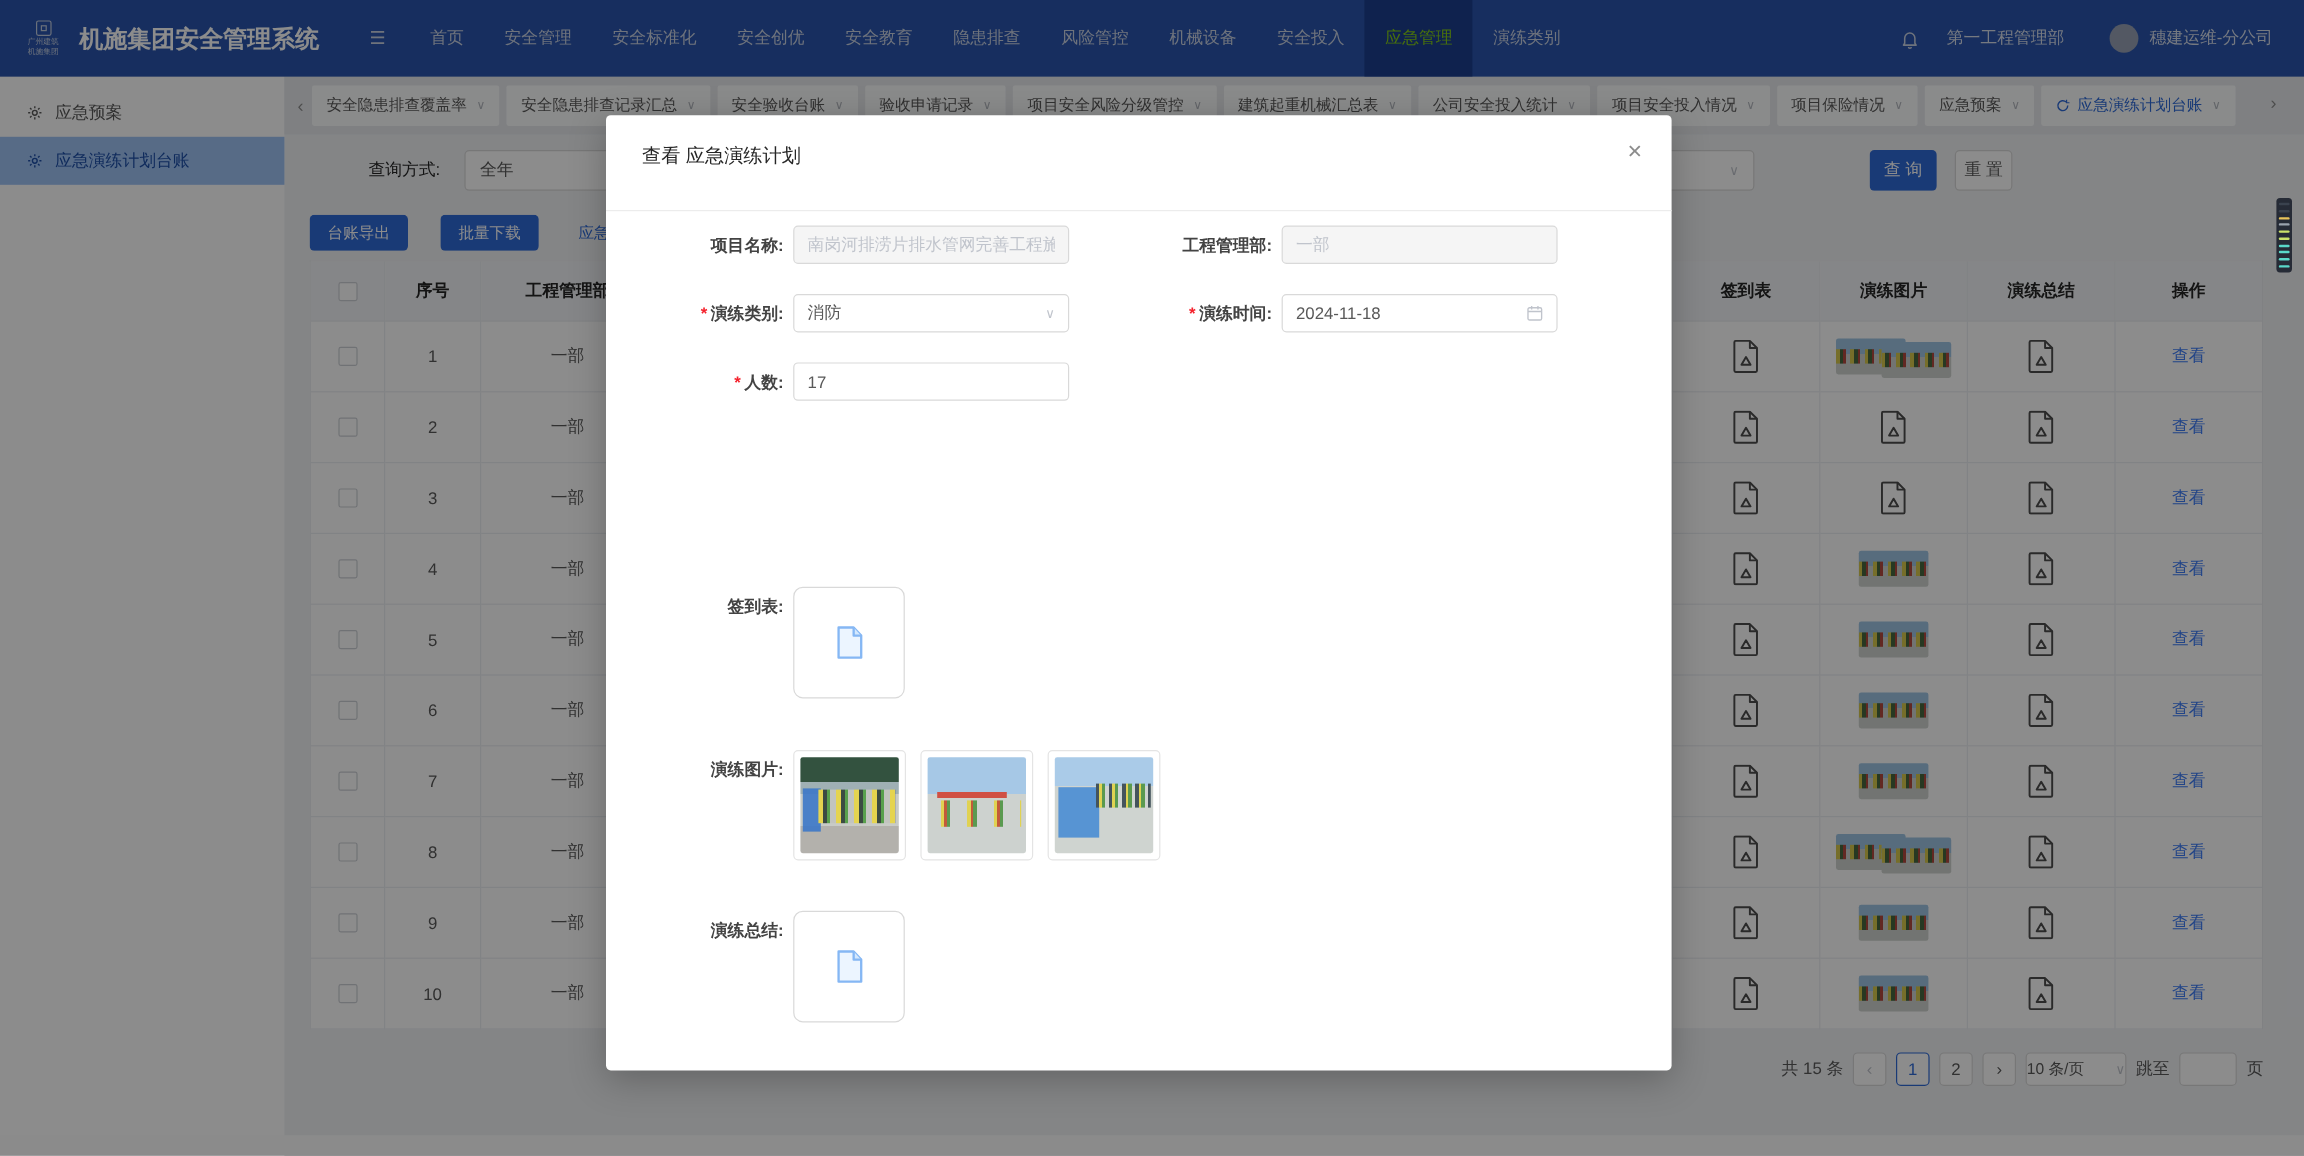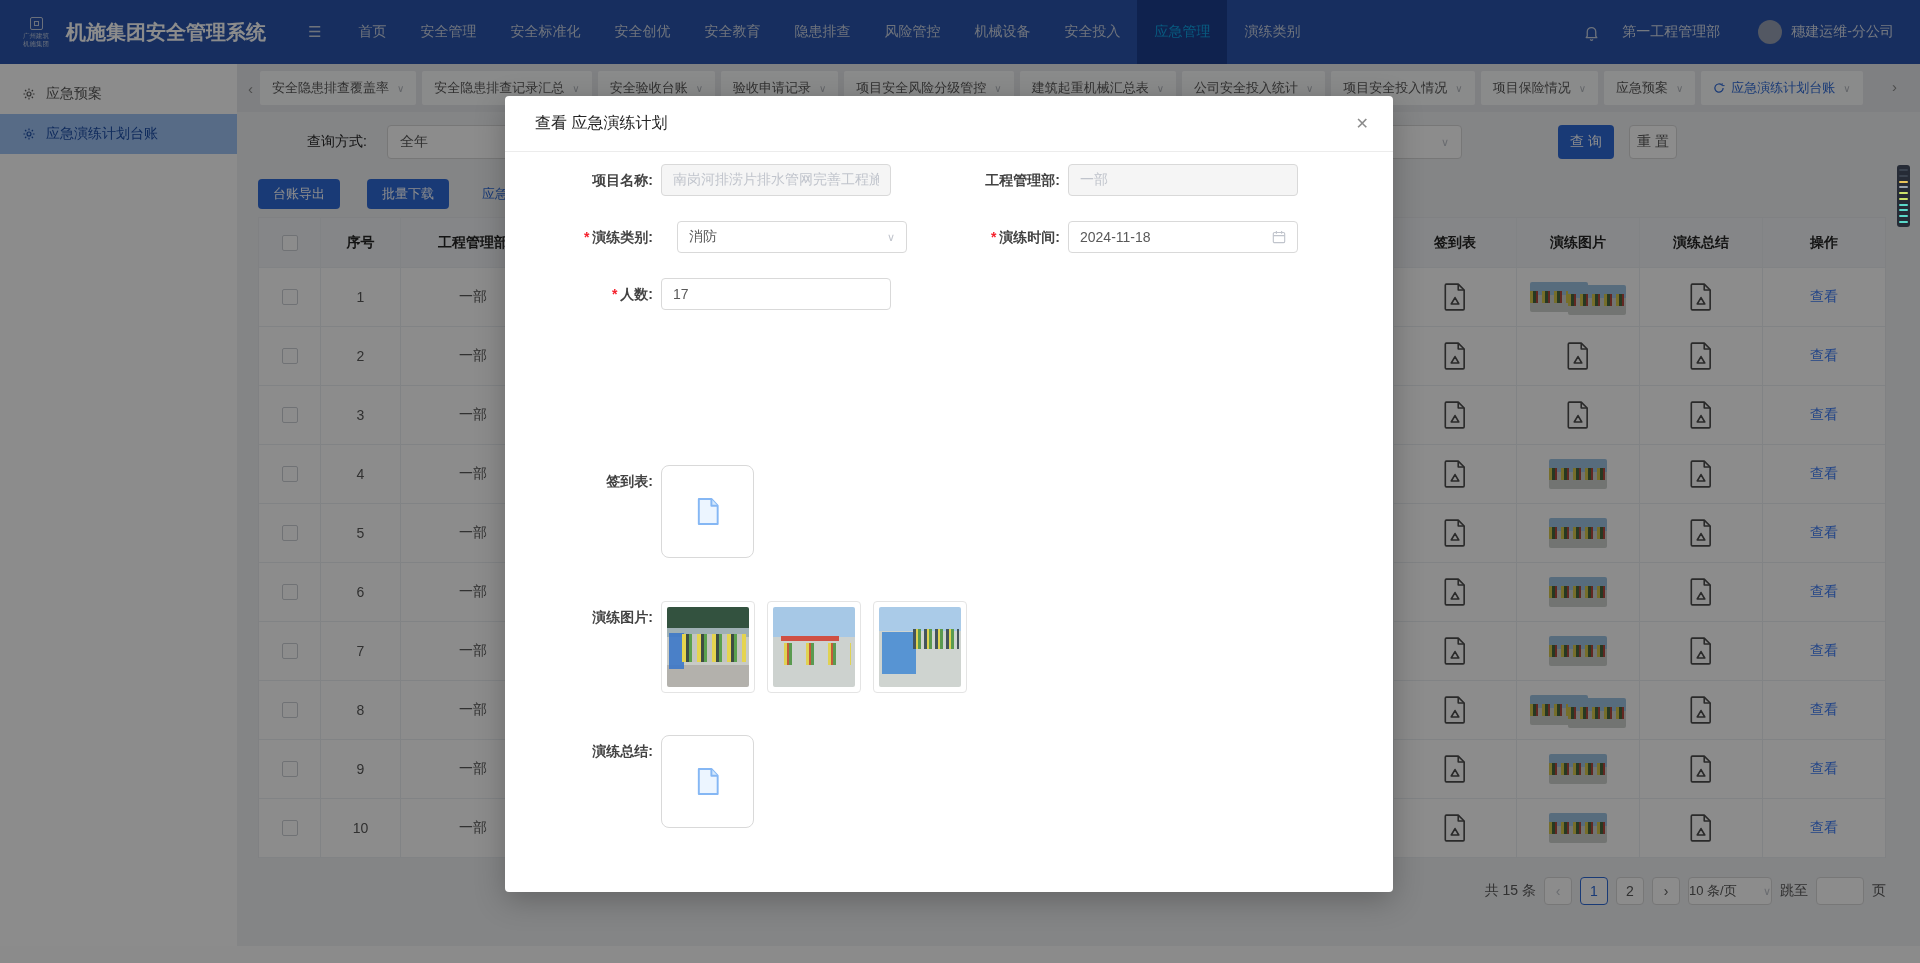--- a/index.html
+++ b/index.html
@@ -10,21 +10,21 @@
   .topbar{position:absolute;top:0;left:0;right:0;height:64px;background:var(--topbar,#2a55ad);
     display:flex;align-items:center;color:#c9d1e2;z-index:1;}
   .logo{width:44px;margin-left:14px;display:flex;flex-direction:column;align-items:center;line-height:1.1;}
   .emblem{width:13px;height:13px;border:1.5px solid #c2cce0;border-radius:2px;margin-bottom:2px;position:relative;}
   .emblem::after{content:"";position:absolute;left:3px;top:3px;right:3px;bottom:3px;border:1px solid #c2cce0;}
   .logo-line{font-size:7px;color:#c2cce0;white-space:nowrap;transform:scale(.92);}
   .app-title{font-size:20px;font-weight:bold;color:#fff;margin-left:8px;white-space:nowrap;}
   .hamburger{font-size:15px;margin:0 20px 0 42px;color:#c9d1e2;cursor:pointer;}
   .nav{display:flex;height:100%;align-items:stretch;}
   .nav-item{padding:0 17px;display:flex;align-items:center;font-size:14px;white-space:nowrap;cursor:pointer;}
-  .nav-item.active{background:var(--topbar_active,#1d3f8f);color:#0ea5e9;}
+  .nav-item.active{background:var(--topbar_active,#1d3f8f);color:#84cc16;}
   .topbar-right{margin-left:auto;display:flex;align-items:center;margin-right:26px;}
   .bell{display:flex;margin-right:22px;cursor:pointer;}
   .dept-name{font-size:14px;color:#d6dcea;margin-right:38px;white-space:nowrap;}
   .avatar{width:24px;height:24px;border-radius:50%;background:#97a0b4;margin-right:9px;}
   .company-name{font-size:14px;color:#d6dcea;white-space:nowrap;}
 
   
   .sidebar{position:absolute;top:64px;left:0;width:237px;bottom:0;background:#fff;padding-top:10px;z-index:1;}
   .side-item{height:40px;display:flex;align-items:center;padding-left:22px;gap:10px;font-size:14px;color:#595959;cursor:pointer;white-space:nowrap;}
   .side-item.active{background:var(--sidebar_active_bg,#9fc3f5);color:var(--sidebar_active_text,#1d4fa8);}
@@ -77,33 +77,33 @@
   .pg-box.disabled{color:#c0c4cc;}
   .pg-box.active{border-color:var(--primary,#2f6bd8);color:var(--primary,#2f6bd8);}
   .pg-size{width:84px;height:28px;padding:0 0;font-size:13px;}
   .pg-jump-input{width:48px;height:28px;border:1px solid #d9d9d9;border-radius:4px;background:#fff;}
 
   .footer-strip{position:absolute;left:0;right:0;bottom:0;height:17px;background:#fdfdfd;z-index:1;}
 
   
   .overlay{position:absolute;inset:0;background:rgba(0,0,0,.45);z-index:10;}
   .modal{position:absolute;left:505px;top:96px;width:888px;height:796px;background:#fff;border-radius:4px;z-index:20;box-shadow:0 8px 30px rgba(0,0,0,.25);}
-  .modal-header{height:56px;border-bottom:1px solid #ececec;display:flex;align-items:center;padding:0 24px 0 30px;}
+  .modal-header{height:56px;border-bottom:1px solid #ececec;display:flex;padding:0 24px 0 30px;margin-top:24px;}
   .modal-title{font-size:16px;color:#262626;}
   .modal-close{margin-left:auto;color:#8c8c8c;font-size:16px;cursor:pointer;line-height:1;}
   .modal-body{position:relative;height:739px;font-size:14px;}
   .form-item{position:absolute;display:flex;align-items:flex-start;}
   .lbl{width:140px;text-align:right;margin-right:8px;line-height:32px;color:#434343;white-space:nowrap;font-weight:bold;}
   .star{color:#f5222d;margin-right:3px;}
   .ctrl{width:230px;height:32px;border:1px solid #d9d9d9;border-radius:4px;background:#fff;display:flex;align-items:center;justify-content:space-between;padding:0 11px;color:#595959;white-space:nowrap;overflow:hidden;}
   .ctrl.disabled{background:#f5f5f5;color:#c0c4cc;}
   .ctrl .val{overflow:hidden;white-space:nowrap;}
   .fi-project{left:8px;top:12px;}
   .fi-dept{left:415px;top:12px;}
-  .fi-type{left:8px;top:69px;gap:16px;}
+  .fi-type{left:8px;top:69px;}
   .fi-time{left:415px;top:69px;}
   .fi-count{left:8px;top:126px;align-items:center;}
   .fi-plan{left:415px;top:180px;}
   .fi-signin{left:8px;top:313px;}
   .fi-photos{left:8px;top:449px;}
   .fi-summary{left:8px;top:583px;}
   .upload-box{width:93px;height:93px;border:1px solid #d9d9d9;border-radius:8px;background:#fff;display:flex;align-items:center;justify-content:center;cursor:pointer;}
   .photo-card{width:94px;height:92px;border:1px solid #e4e4e4;border-radius:4px;background:#fff;padding:5px;margin-right:12px;cursor:pointer;}
   .photo{width:82px;height:80px;position:relative;overflow:hidden;border-radius:2px;}
   .p1{background:linear-gradient(180deg,#33523f 0 26%,#9fb0b4 26% 38%,#c8cbc6 38% 72%,#b3b1ac 72% 100%);}

